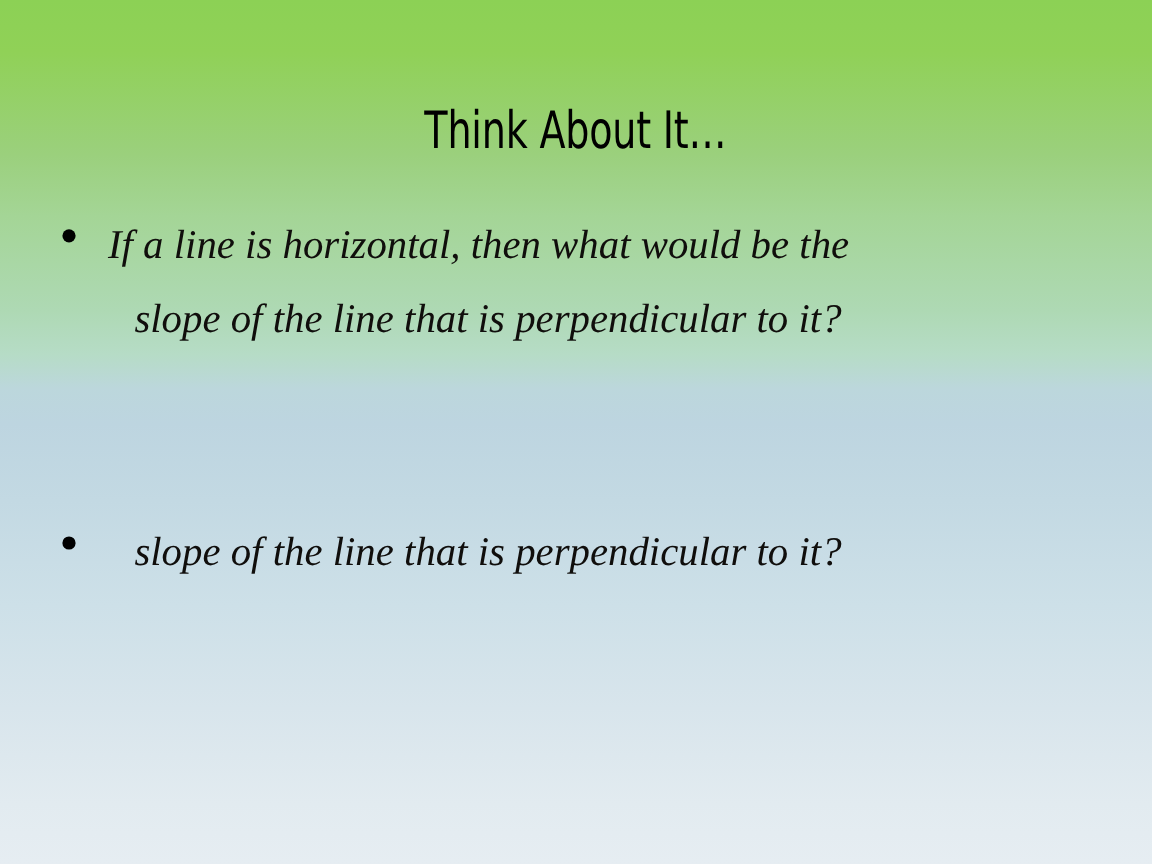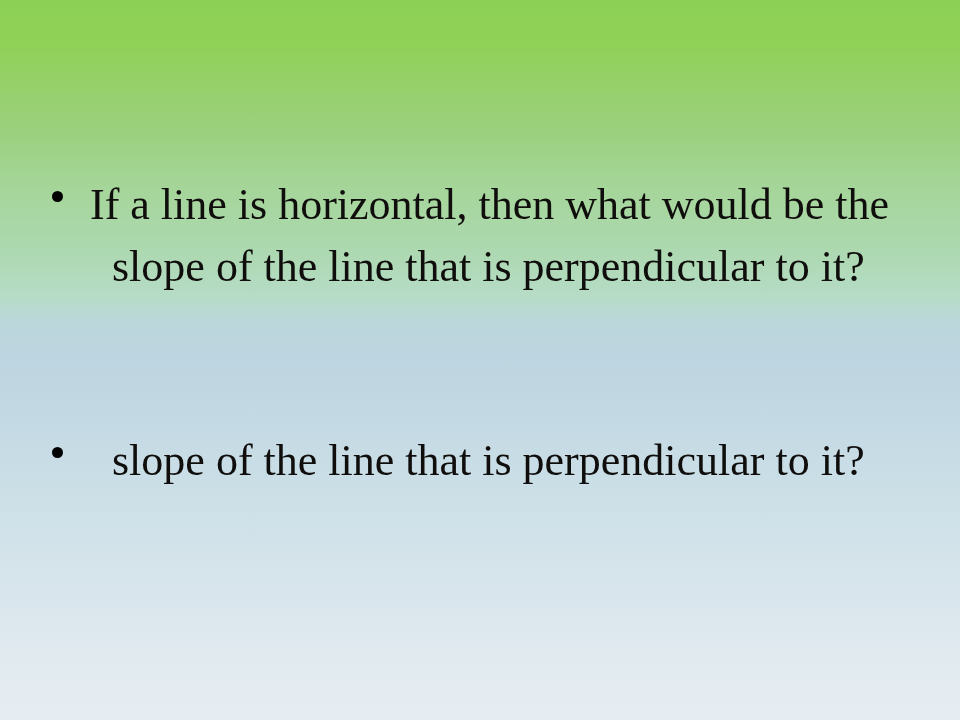--- a/index.html
+++ b/index.html
@@ -89,39 +89,43 @@
     display: inline-block;
     width: 11px;
     height: 11px;
     border-radius: 50%;
     background: #000000;
   }
 
   .bullet-text {
     flex: 1 1 auto;
     font-family: "Liberation Serif", "DejaVu Serif", serif;
-    font-size: 44px;
+    font-size: 34px;
     line-height: 62px;
     color: #100e0c;
     text-indent: 0;
     padding-right: 40px;
+    font-style: italic;
   }
   .bullet-text .line {
     display: block;
     white-space: nowrap;
   }
   .bullet-text .line.cont {
     padding-left: 22px;
   }
 </style>
 </head>
 <body>
 
 <div id="slide">
 
+  <div id="title-block">
+    <h1 id="slide-title">Think About It…</h1>
+  </div>
 
   <div id="body-block">
 
     <div class="bullet-row">
       <div class="bullet-marker">
         <span class="bullet-dot"></span>
       </div>
       <div class="bullet-text">
         <span class="line">If a line is horizontal, then what would be the</span>
         <span class="line cont">slope of the line that is perpendicular to it?</span>

